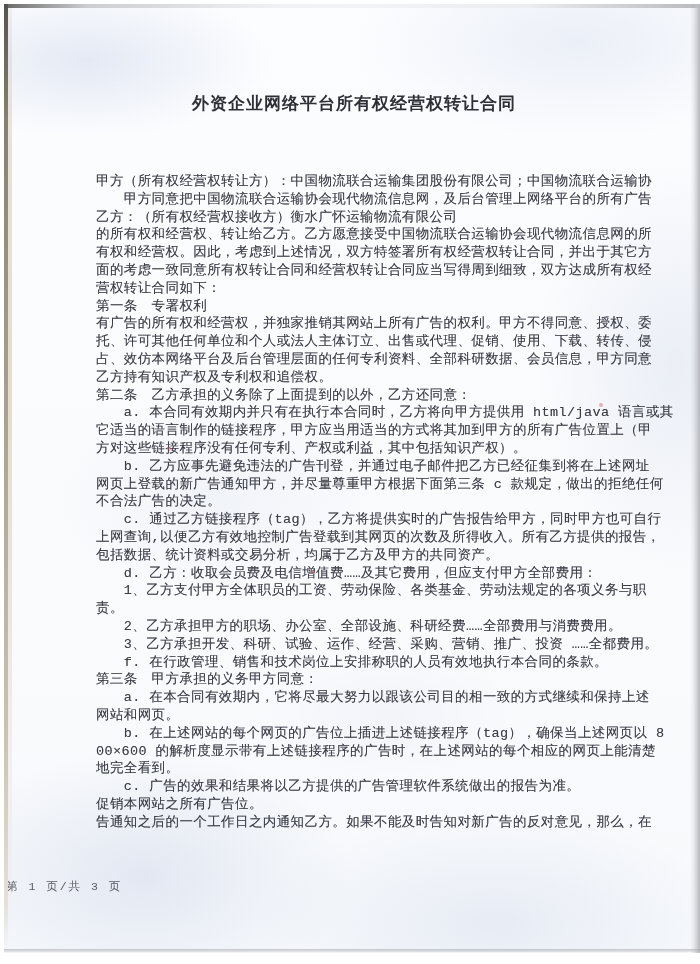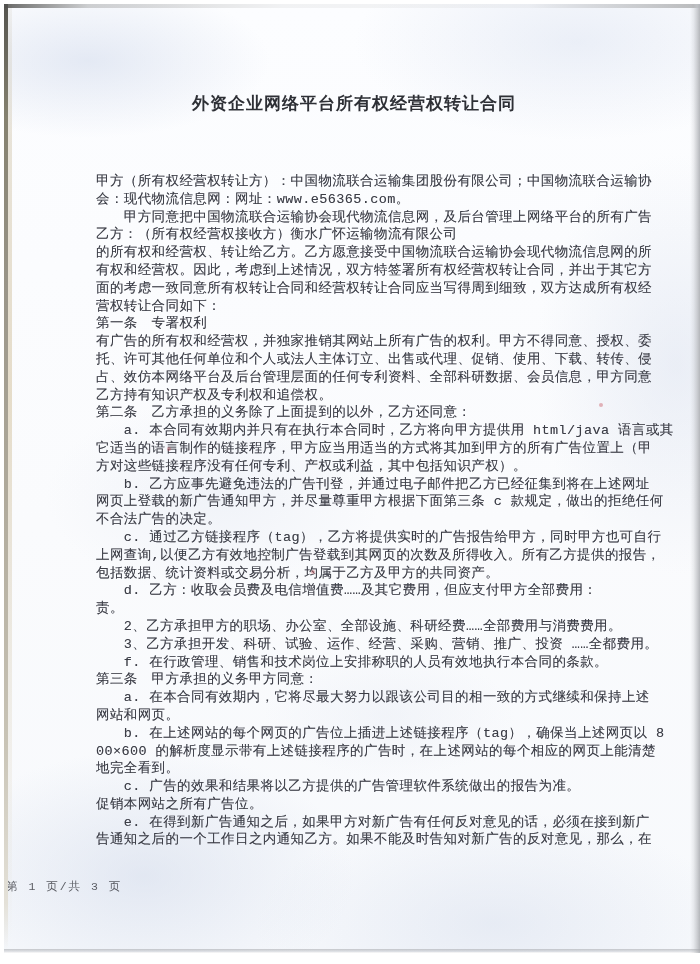--- a/index.html
+++ b/index.html
@@ -112,21 +112,20 @@
 </style>
 </head>
 <body>
 
 <div class="scan">
   <div class="paper">
     <h1 class="title">外资企业网络平台所有权经营权转让合同</h1>
 
     <div class="body-lines">
         <div class="line">甲方（所有权经营权转让方）：中国物流联合运输集团股份有限公司；中国物流联合运输协</div>
-        <div class="line">会：现代物流信息网：网址：www.e56365.com。</div>
         <div class="line">　　甲方同意把中国物流联合运输协会现代物流信息网，及后台管理上网络平台的所有广告</div>
         <div class="line">乙方：（所有权经营权接收方）衡水广怀运输物流有限公司</div>
         <div class="line">的所有权和经营权、转让给乙方。乙方愿意接受中国物流联合运输协会现代物流信息网的所</div>
         <div class="line">有权和经营权。因此，考虑到上述情况，双方特签署所有权经营权转让合同，并出于其它方</div>
         <div class="line">面的考虑一致同意所有权转让合同和经营权转让合同应当写得周到细致，双方达成所有权经</div>
         <div class="line">营权转让合同如下：</div>
         <div class="line">第一条　专署权利</div>
         <div class="line">有广告的所有权和经营权，并独家推销其网站上所有广告的权利。甲方不得同意、授权、委</div>
         <div class="line">托、许可其他任何单位和个人或法人主体订立、出售或代理、促销、使用、下载、转传、侵</div>
         <div class="line">占、效仿本网络平台及后台管理层面的任何专利资料、全部科研数据、会员信息，甲方同意</div>
@@ -135,33 +134,33 @@
         <div class="line">　　a. 本合同有效期内并只有在执行本合同时，乙方将向甲方提供用 html/java 语言或其</div>
         <div class="line">它适当的语言制作的链接程序，甲方应当用适当的方式将其加到甲方的所有广告位置上（甲</div>
         <div class="line">方对这些链接程序没有任何专利、产权或利益，其中包括知识产权）。</div>
         <div class="line">　　b. 乙方应事先避免违法的广告刊登，并通过电子邮件把乙方已经征集到将在上述网址</div>
         <div class="line">网页上登载的新广告通知甲方，并尽量尊重甲方根据下面第三条 c 款规定，做出的拒绝任何</div>
         <div class="line">不合法广告的决定。</div>
         <div class="line">　　c. 通过乙方链接程序（tag），乙方将提供实时的广告报告给甲方，同时甲方也可自行</div>
         <div class="line">上网查询,以便乙方有效地控制广告登载到其网页的次数及所得收入。所有乙方提供的报告，</div>
         <div class="line">包括数据、统计资料或交易分析，均属于乙方及甲方的共同资产。</div>
         <div class="line">　　d. 乙方：收取会员费及电信增值费……及其它费用，但应支付甲方全部费用：</div>
+        <div class="line">　　1、乙方支付甲方全体职员的工资、劳动保险、各类基金、劳动法规定的各项义务与职</div>
         <div class="line">责。</div>
         <div class="line">　　2、乙方承担甲方的职场、办公室、全部设施、科研经费……全部费用与消费费用。</div>
         <div class="line">　　3、乙方承担开发、科研、试验、运作、经营、采购、营销、推广、投资 ……全都费用。</div>
         <div class="line">　　f. 在行政管理、销售和技术岗位上安排称职的人员有效地执行本合同的条款。</div>
         <div class="line">第三条　甲方承担的义务甲方同意：</div>
         <div class="line">　　a. 在本合同有效期内，它将尽最大努力以跟该公司目的相一致的方式继续和保持上述</div>
         <div class="line">网站和网页。</div>
         <div class="line">　　b. 在上述网站的每个网页的广告位上插进上述链接程序（tag），确保当上述网页以 8</div>
         <div class="line">00×600 的解析度显示带有上述链接程序的广告时，在上述网站的每个相应的网页上能清楚</div>
         <div class="line">地完全看到。</div>
         <div class="line">　　c. 广告的效果和结果将以乙方提供的广告管理软件系统做出的报告为准。</div>
         <div class="line">促销本网站之所有广告位。</div>
-        <div class="line">　　e. 在得到新广告通知之后，如果甲方对新广告有任何反对意见的话，必须在接到新广</div>
         <div class="line">告通知之后的一个工作日之内通知乙方。如果不能及时告知对新广告的反对意见，那么，在</div>
       </div>
 
     <div class="footer">第 1 页/共 3 页</div>
 
     <span class="speck s1"></span>
     <span class="speck s2"></span>
     <span class="speck s3"></span>
   </div>
 

